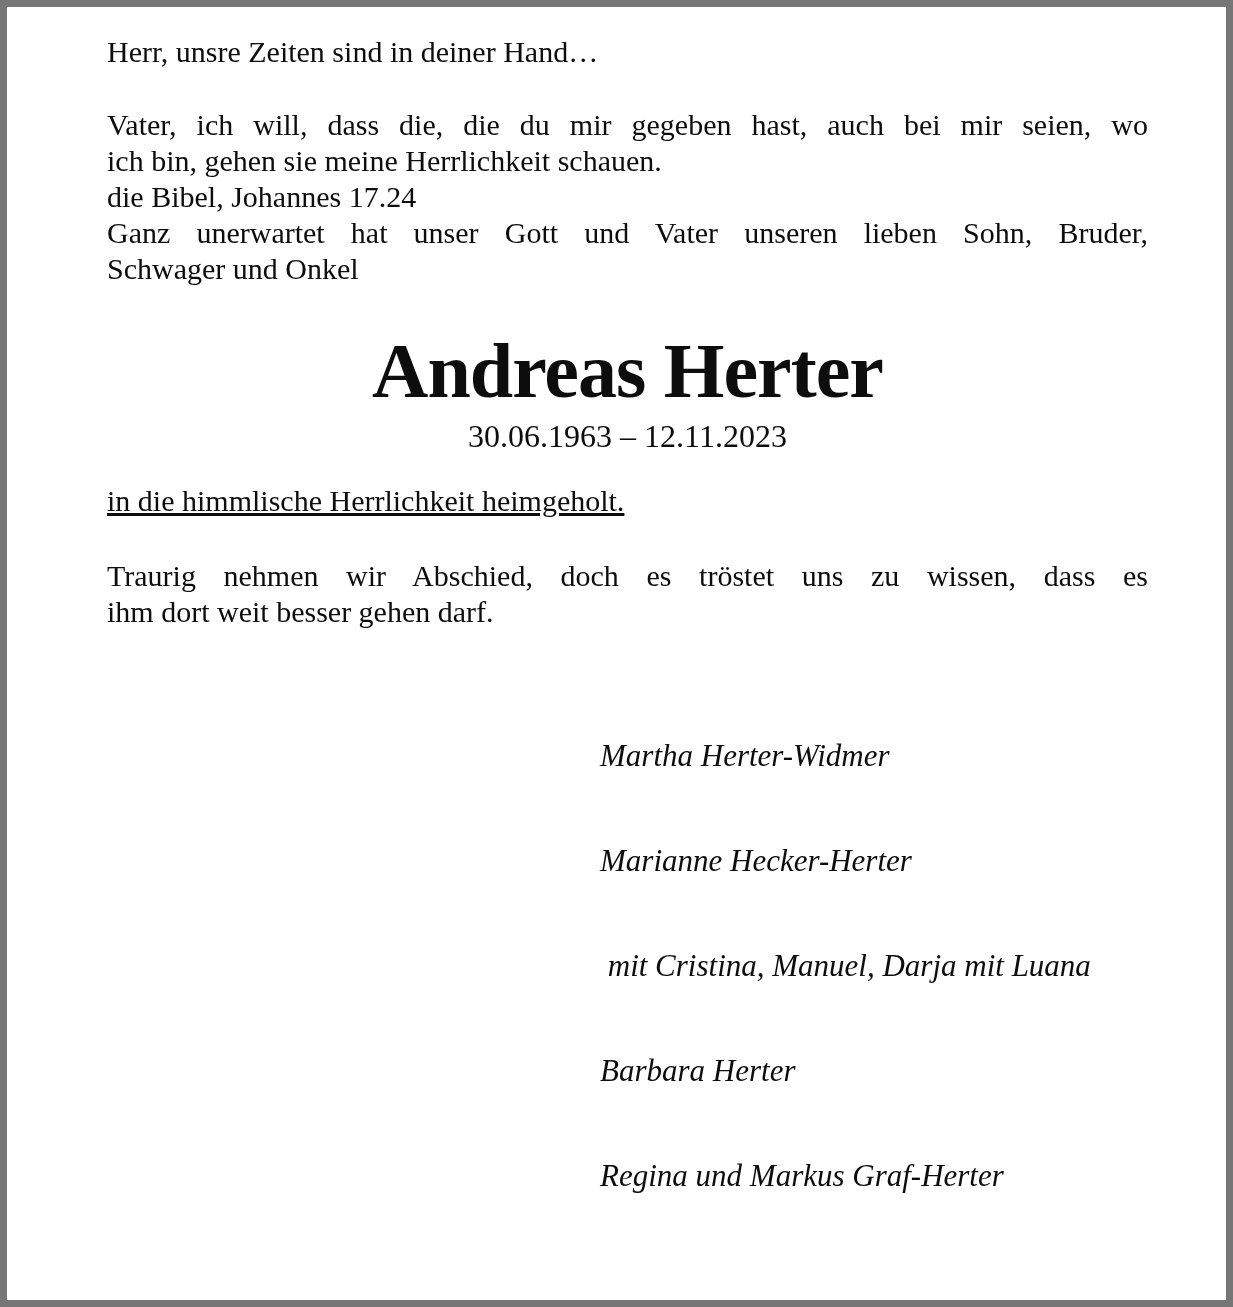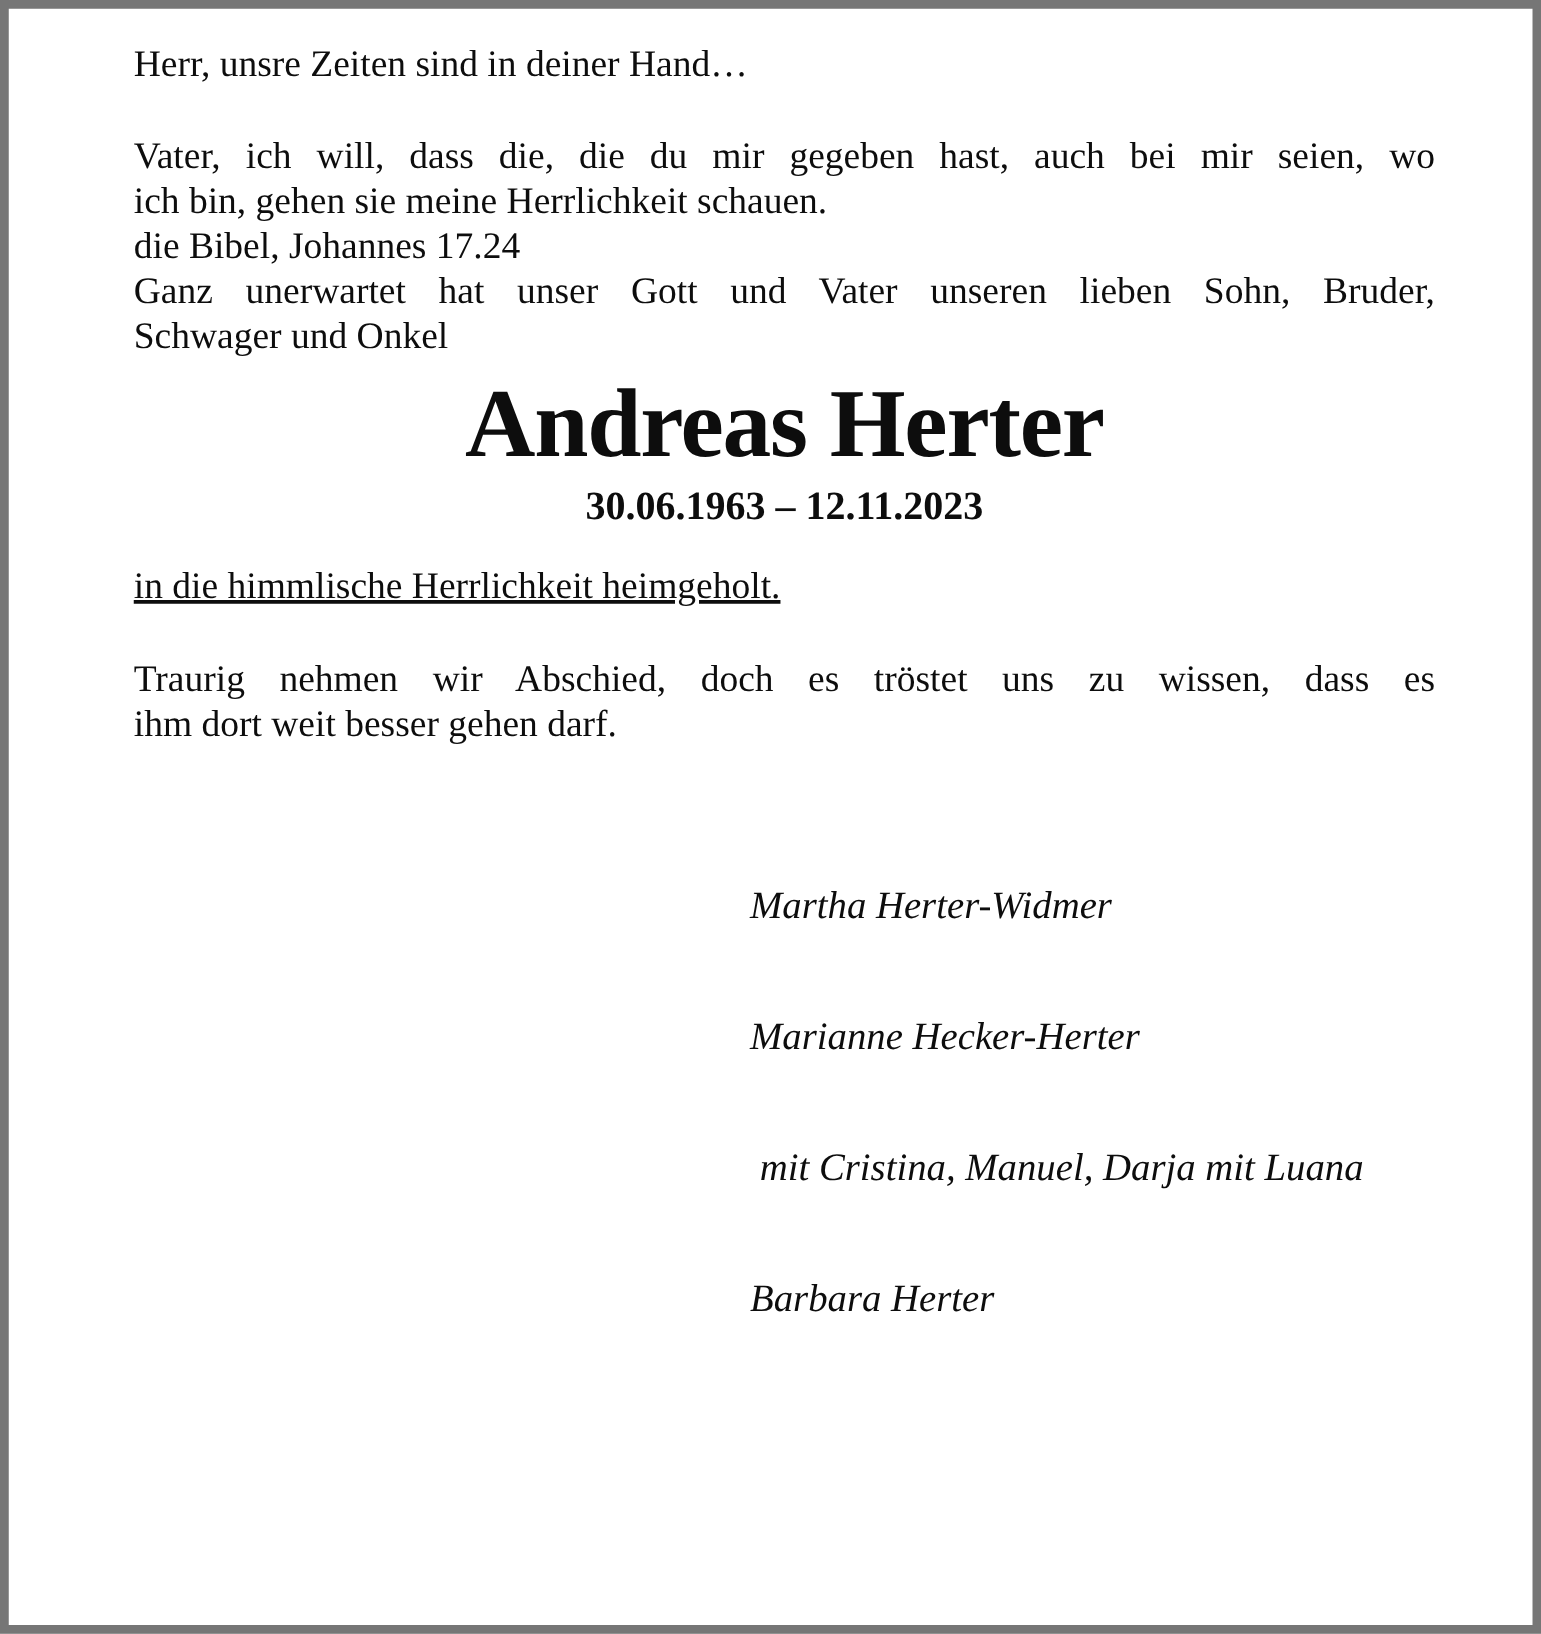--- a/index.html
+++ b/index.html
@@ -38,33 +38,32 @@
   .right  { }
   .jline {
     text-align: justify;
     text-align-last: justify;
   }
   .opening        { margin-top: 20px; }
   .scripture      { margin-top: 37px; }
   .scripture-src  { margin-top: 0; }
   .announcement   { }
   .deceased-name {
-    margin-top: 12px;
+    margin-top: 44px;
     font-size: 78px;
     line-height: 80px;
     font-weight: bold;
     text-align: center;
     letter-spacing: -1px;
   }
   .deceased-dates {
     margin-top: 6px;
     font-size: 32px;
     line-height: 38px;
     text-align: center;
-    font-weight: bold;
   }
   .homecoming { margin-top: 28px; text-decoration: underline; }
   .farewell   { margin-top: 39px; }
   .mourners {
     margin-top: 38px;
     margin-left: 493px;
     font-style: italic;
     font-size: 31px;
     line-height: 35px;
     white-space: pre-wrap;
@@ -99,17 +98,18 @@
     <div class="farewell">
       <div class="txt jline">Traurig nehmen wir Abschied, doch es tröstet uns zu wissen, dass es</div>
       <div class="txt">ihm dort weit besser gehen darf.</div>
     </div>
 
     <div class="mourners">
       <div>Martha Herter-Widmer</div>
       <div>Marianne Hecker-Herter</div>
       <div> mit Cristina, Manuel, Darja mit Luana</div>
       <div>Barbara Herter</div>
+      <div>Regina und Markus Graf-Herter</div>
       
     </div>
 
   </div>
 </div>
 
 </body></html>

